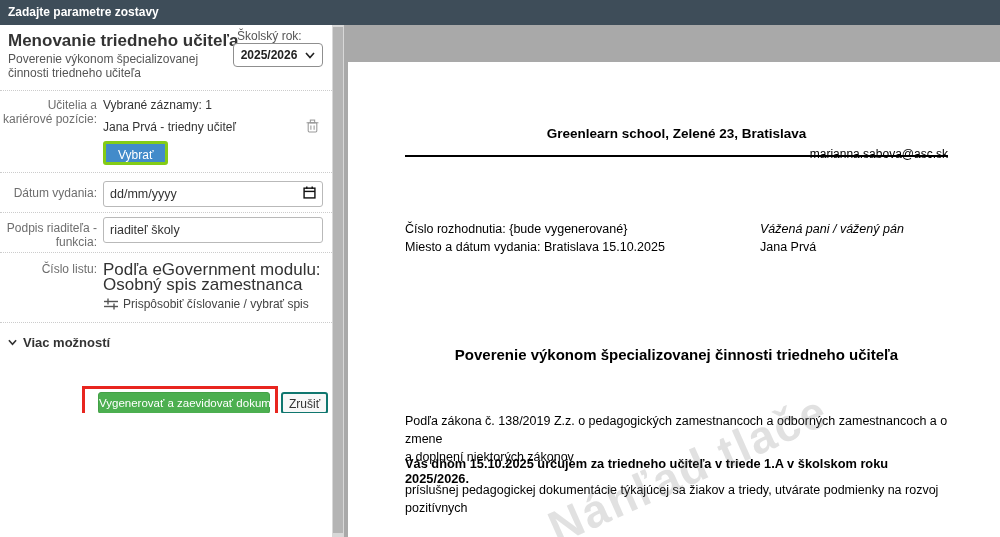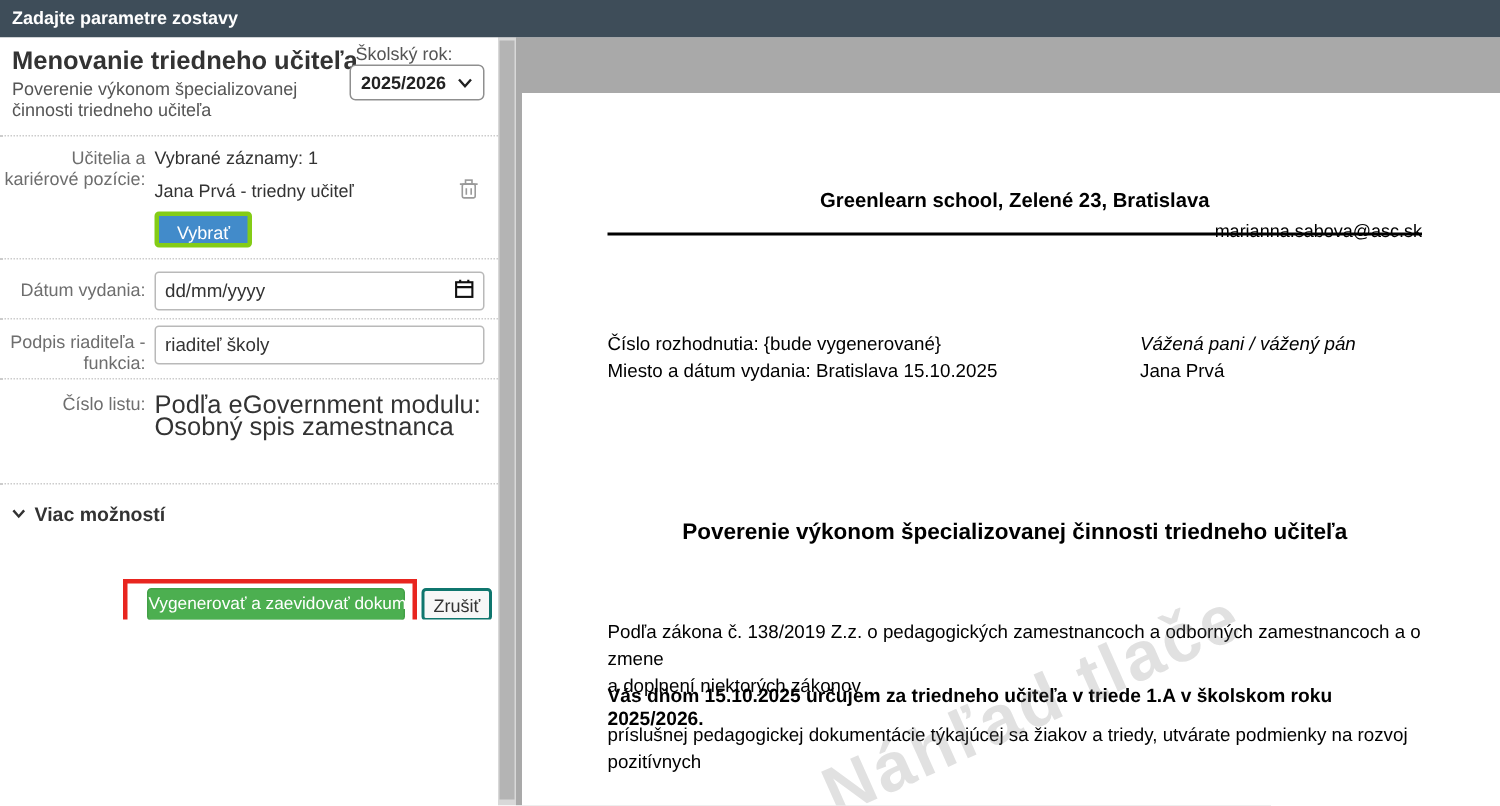--- a/index.html
+++ b/index.html
@@ -148,20 +148,31 @@
   <div class="divider" style="top:187px"></div>
 
   <div class="flabel" style="top:196px">Podpis riaditeľa - funkcia:</div>
   <input class="text-input" style="top: 192px;" readonly="" value="riaditeľ školy">
 
   <div class="divider" style="top:227px"></div>
 
   <div class="flabel" style="top:237px">Číslo listu:</div>
   <div class="egov-line" style="top:237px">Podľa eGovernment modulu:</div>
   <div class="egov-line" style="top:252px">Osobný spis zamestnanca</div>
+  <div class="custom-link" style="top:272px">
+    <span>
+      <svg width="14" height="12" viewBox="0 0 14 12" stroke="#555" stroke-width="1.4" fill="none">
+        <line x1="0" y1="3.5" x2="14" y2="3.5"></line>
+        <line x1="4" y1="0.5" x2="4" y2="6.5"></line>
+        <line x1="0" y1="8.5" x2="14" y2="8.5"></line>
+        <line x1="10" y1="5.5" x2="10" y2="11.5"></line>
+      </svg>
+    </span>
+    <span>Prispôsobiť číslovanie / vybrať spis</span>
+  </div>
 
   <div class="divider" style="top:297px"></div>
 
   <div class="more-opts">
     <span class="chev">
       <svg width="9" height="7" viewBox="0 0 10 7">
           <polyline points="1,1 5,5.5 9,1" fill="none" stroke="#333" stroke-width="1.8"></polyline>
         </svg>
     </span>
     <span>Viac možností</span>

